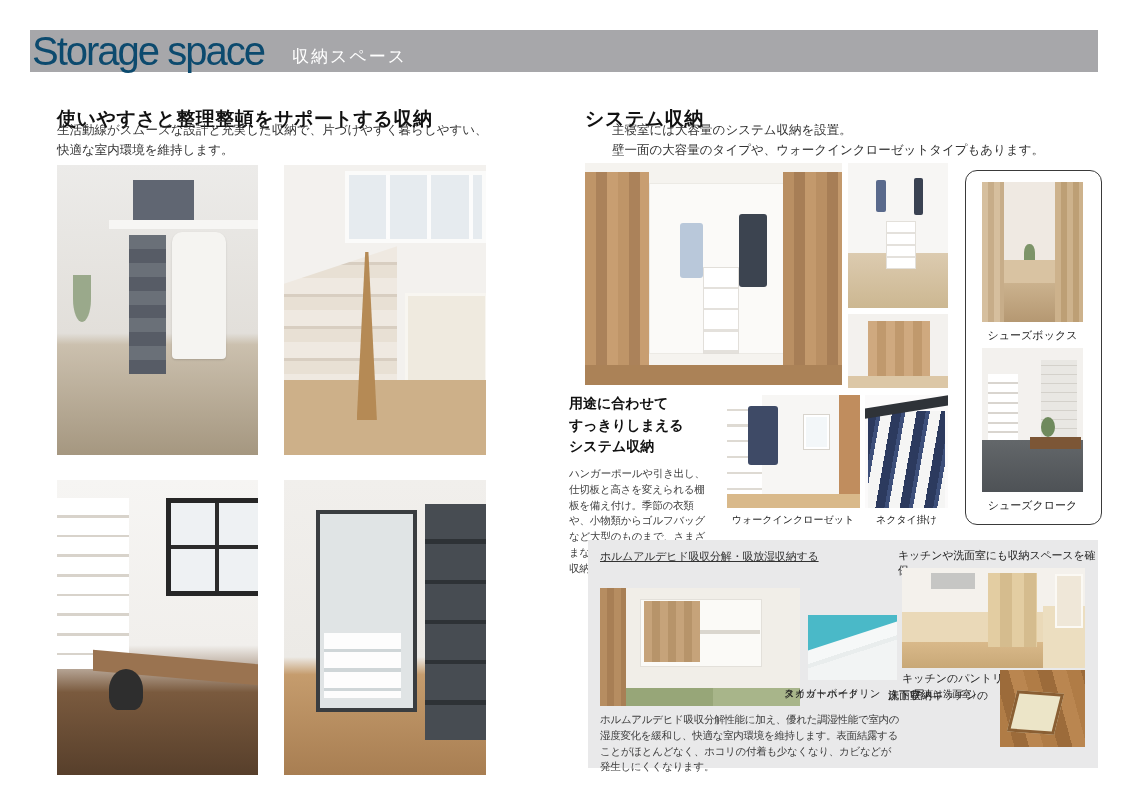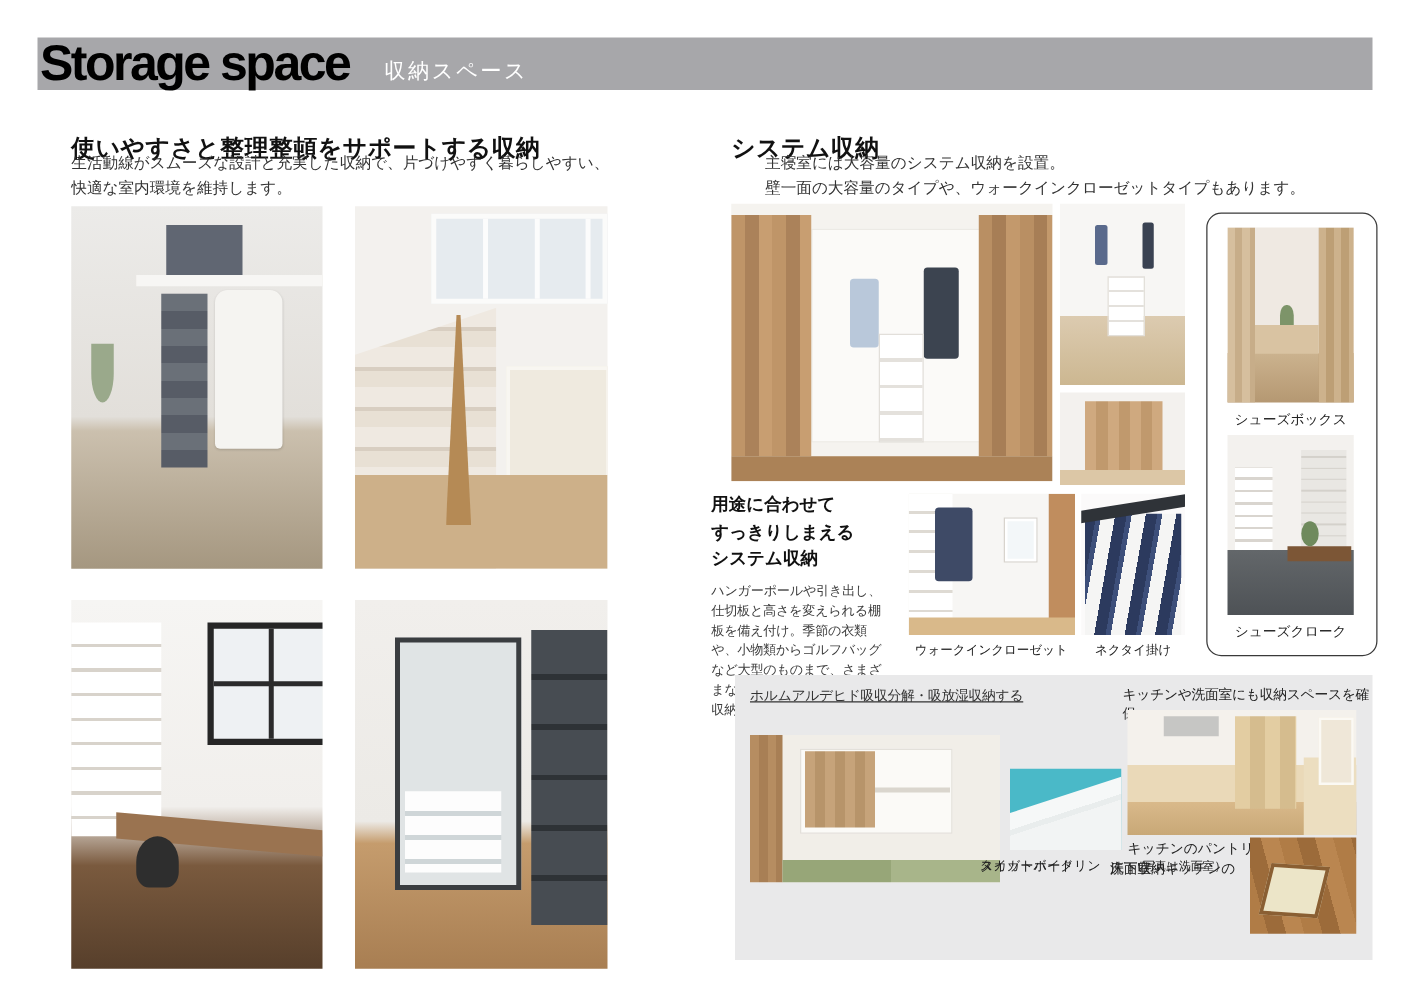--- a/index.html
+++ b/index.html
@@ -1,21 +1,21 @@
 <!DOCTYPE html>
 <html><head>
 <meta charset="utf-8">
 <style>
   html,body{margin:0;padding:0;background:#fff;}
   .page{position:relative;width:1130px;height:800px;background:#ffffff;overflow:hidden;
         font-family:"Liberation Sans","DejaVu Sans",sans-serif;color:#222;}
   
   .titlebar{position:absolute;left:30px;top:30px;width:1068px;height:42px;background:#a7a7aa;
             display:flex;align-items:center;}
-  .title-en{font-size:40px;font-weight:bold;color:#000000;letter-spacing:-2px;line-height:42px;margin-left:2px;}
+  .title-en{font-size:40px;font-weight:normal;color:#0c4a6e;letter-spacing:-2px;line-height:42px;margin-left:2px;}
   .title-ja{font-size:17px;color:#fff;margin-left:28px;margin-top:10px;letter-spacing:2px;
             font-family:"Liberation Serif","DejaVu Serif",serif;}
   
   .sec-h{position:absolute;font-size:19px;font-weight:bold;color:#111;letter-spacing:.5px;}
   .sec-body{position:absolute;font-size:12.5px;line-height:1.6;color:#333;}
   .lh{left:57px;top:90px;} .lbody{left:57px;top:120px;}
   .rh{left:585px;top:90px;} .rbody{left:612px;top:120px;}
   
   .photo{position:absolute;overflow:hidden;background:#e8e6e2;}
   .photo div{position:absolute;}
@@ -244,20 +244,21 @@
   <div class="panel">
     <div class="pn-sub">ホルムアルデヒド吸収分解・吸放湿収納する</div>
 
     <div class="tt">
       <div class="tt-door"></div>
       <div class="tt-closet"></div>
       <div class="tt-panel"></div>
       <div class="tt-shelf"></div>
       <div class="tt-tatami"></div>
     </div>
+    <div class="pn-body">ホルムアルデヒド吸収分解性能に加え、優れた調湿性能で室内の湿度変化を緩和し、快適な室内環境を維持します。表面結露することがほとんどなく、ホコリの付着も少なくなり、カビなどが発生しにくくなります。</div>
 
     <div class="bb">
       <div class="bb-board"></div>
     </div>
     <div class="cap-bb">
       <div>タイガーハイクリン</div>
       <div>スカットボード</div>
     </div>
 
     <div class="pn-rh">キッチンや洗面室にも収納スペースを確保</div>

